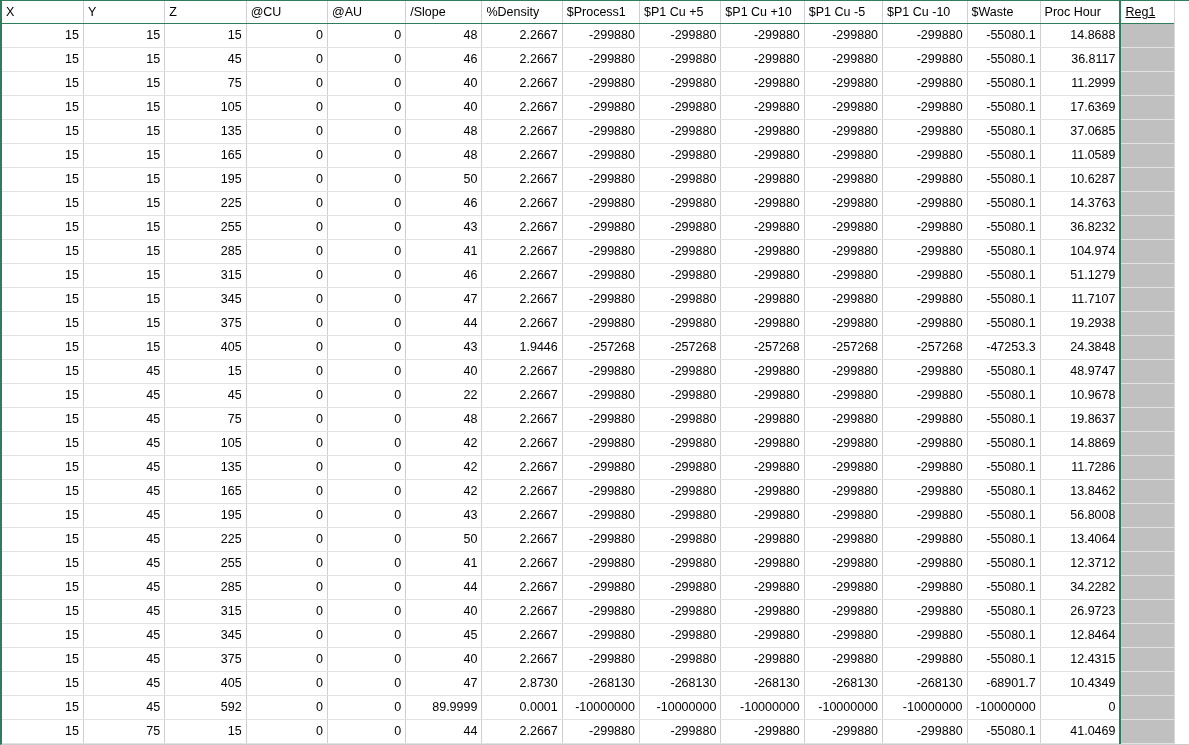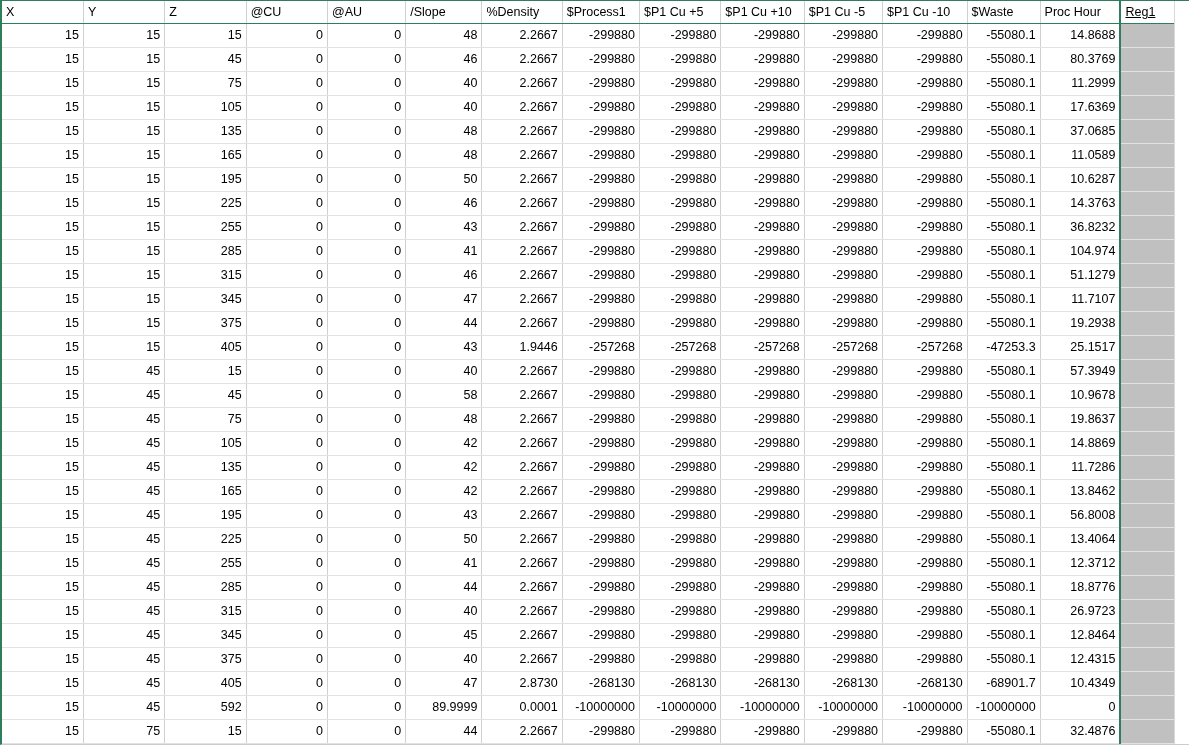--- a/index.html
+++ b/index.html
@@ -155,21 +155,21 @@
           <td class="num">0</td>
           <td class="num">0</td>
           <td class="num">46</td>
           <td class="num">2.2667</td>
           <td class="num">-299880</td>
           <td class="num">-299880</td>
           <td class="num">-299880</td>
           <td class="num">-299880</td>
           <td class="num">-299880</td>
           <td class="num">-55080.1</td>
-          <td class="num">80.3769</td>
+          <td class="num">36.8117</td>
           <td class="txt hl-col"></td>
         </tr>
         <tr>
           <td class="num">15</td>
           <td class="num">15</td>
           <td class="num">75</td>
           <td class="num">0</td>
           <td class="num">0</td>
           <td class="num">40</td>
           <td class="num">2.2667</td>
@@ -359,47 +359,47 @@
           <td class="num">0</td>
           <td class="num">0</td>
           <td class="num">43</td>
           <td class="num">1.9446</td>
           <td class="num">-257268</td>
           <td class="num">-257268</td>
           <td class="num">-257268</td>
           <td class="num">-257268</td>
           <td class="num">-257268</td>
           <td class="num">-47253.3</td>
-          <td class="num">25.1517</td>
+          <td class="num">24.3848</td>
           <td class="txt hl-col"></td>
         </tr>
         <tr>
           <td class="num">15</td>
           <td class="num">45</td>
           <td class="num">15</td>
           <td class="num">0</td>
           <td class="num">0</td>
           <td class="num">40</td>
           <td class="num">2.2667</td>
           <td class="num">-299880</td>
           <td class="num">-299880</td>
           <td class="num">-299880</td>
           <td class="num">-299880</td>
           <td class="num">-299880</td>
           <td class="num">-55080.1</td>
-          <td class="num">57.3949</td>
-          <td class="txt hl-col"></td>
-        </tr>
-        <tr>
-          <td class="num">15</td>
-          <td class="num">45</td>
-          <td class="num">45</td>
-          <td class="num">0</td>
-          <td class="num">0</td>
-          <td class="num">58</td>
+          <td class="num">48.9747</td>
+          <td class="txt hl-col"></td>
+        </tr>
+        <tr>
+          <td class="num">15</td>
+          <td class="num">45</td>
+          <td class="num">45</td>
+          <td class="num">0</td>
+          <td class="num">0</td>
+          <td class="num">22</td>
           <td class="num">2.2667</td>
           <td class="num">-299880</td>
           <td class="num">-299880</td>
           <td class="num">-299880</td>
           <td class="num">-299880</td>
           <td class="num">-299880</td>
           <td class="num">-55080.1</td>
           <td class="num">10.9678</td>
           <td class="txt hl-col"></td>
         </tr>
@@ -529,21 +529,21 @@
           <td class="num">0</td>
           <td class="num">0</td>
           <td class="num">44</td>
           <td class="num">2.2667</td>
           <td class="num">-299880</td>
           <td class="num">-299880</td>
           <td class="num">-299880</td>
           <td class="num">-299880</td>
           <td class="num">-299880</td>
           <td class="num">-55080.1</td>
-          <td class="num">18.8776</td>
+          <td class="num">34.2282</td>
           <td class="txt hl-col"></td>
         </tr>
         <tr>
           <td class="num">15</td>
           <td class="num">45</td>
           <td class="num">315</td>
           <td class="num">0</td>
           <td class="num">0</td>
           <td class="num">40</td>
           <td class="num">2.2667</td>
@@ -631,21 +631,21 @@
           <td class="num">0</td>
           <td class="num">0</td>
           <td class="num">44</td>
           <td class="num">2.2667</td>
           <td class="num">-299880</td>
           <td class="num">-299880</td>
           <td class="num">-299880</td>
           <td class="num">-299880</td>
           <td class="num">-299880</td>
           <td class="num">-55080.1</td>
-          <td class="num">32.4876</td>
+          <td class="num">41.0469</td>
           <td class="txt hl-col"></td>
         </tr>
         <tr>
           <td class="num">15</td>
           <td class="num">75</td>
           <td class="num">45</td>
           <td class="num">0</td>
           <td class="num">0</td>
           <td class="num">49</td>
           <td class="num">2.2667</td>

